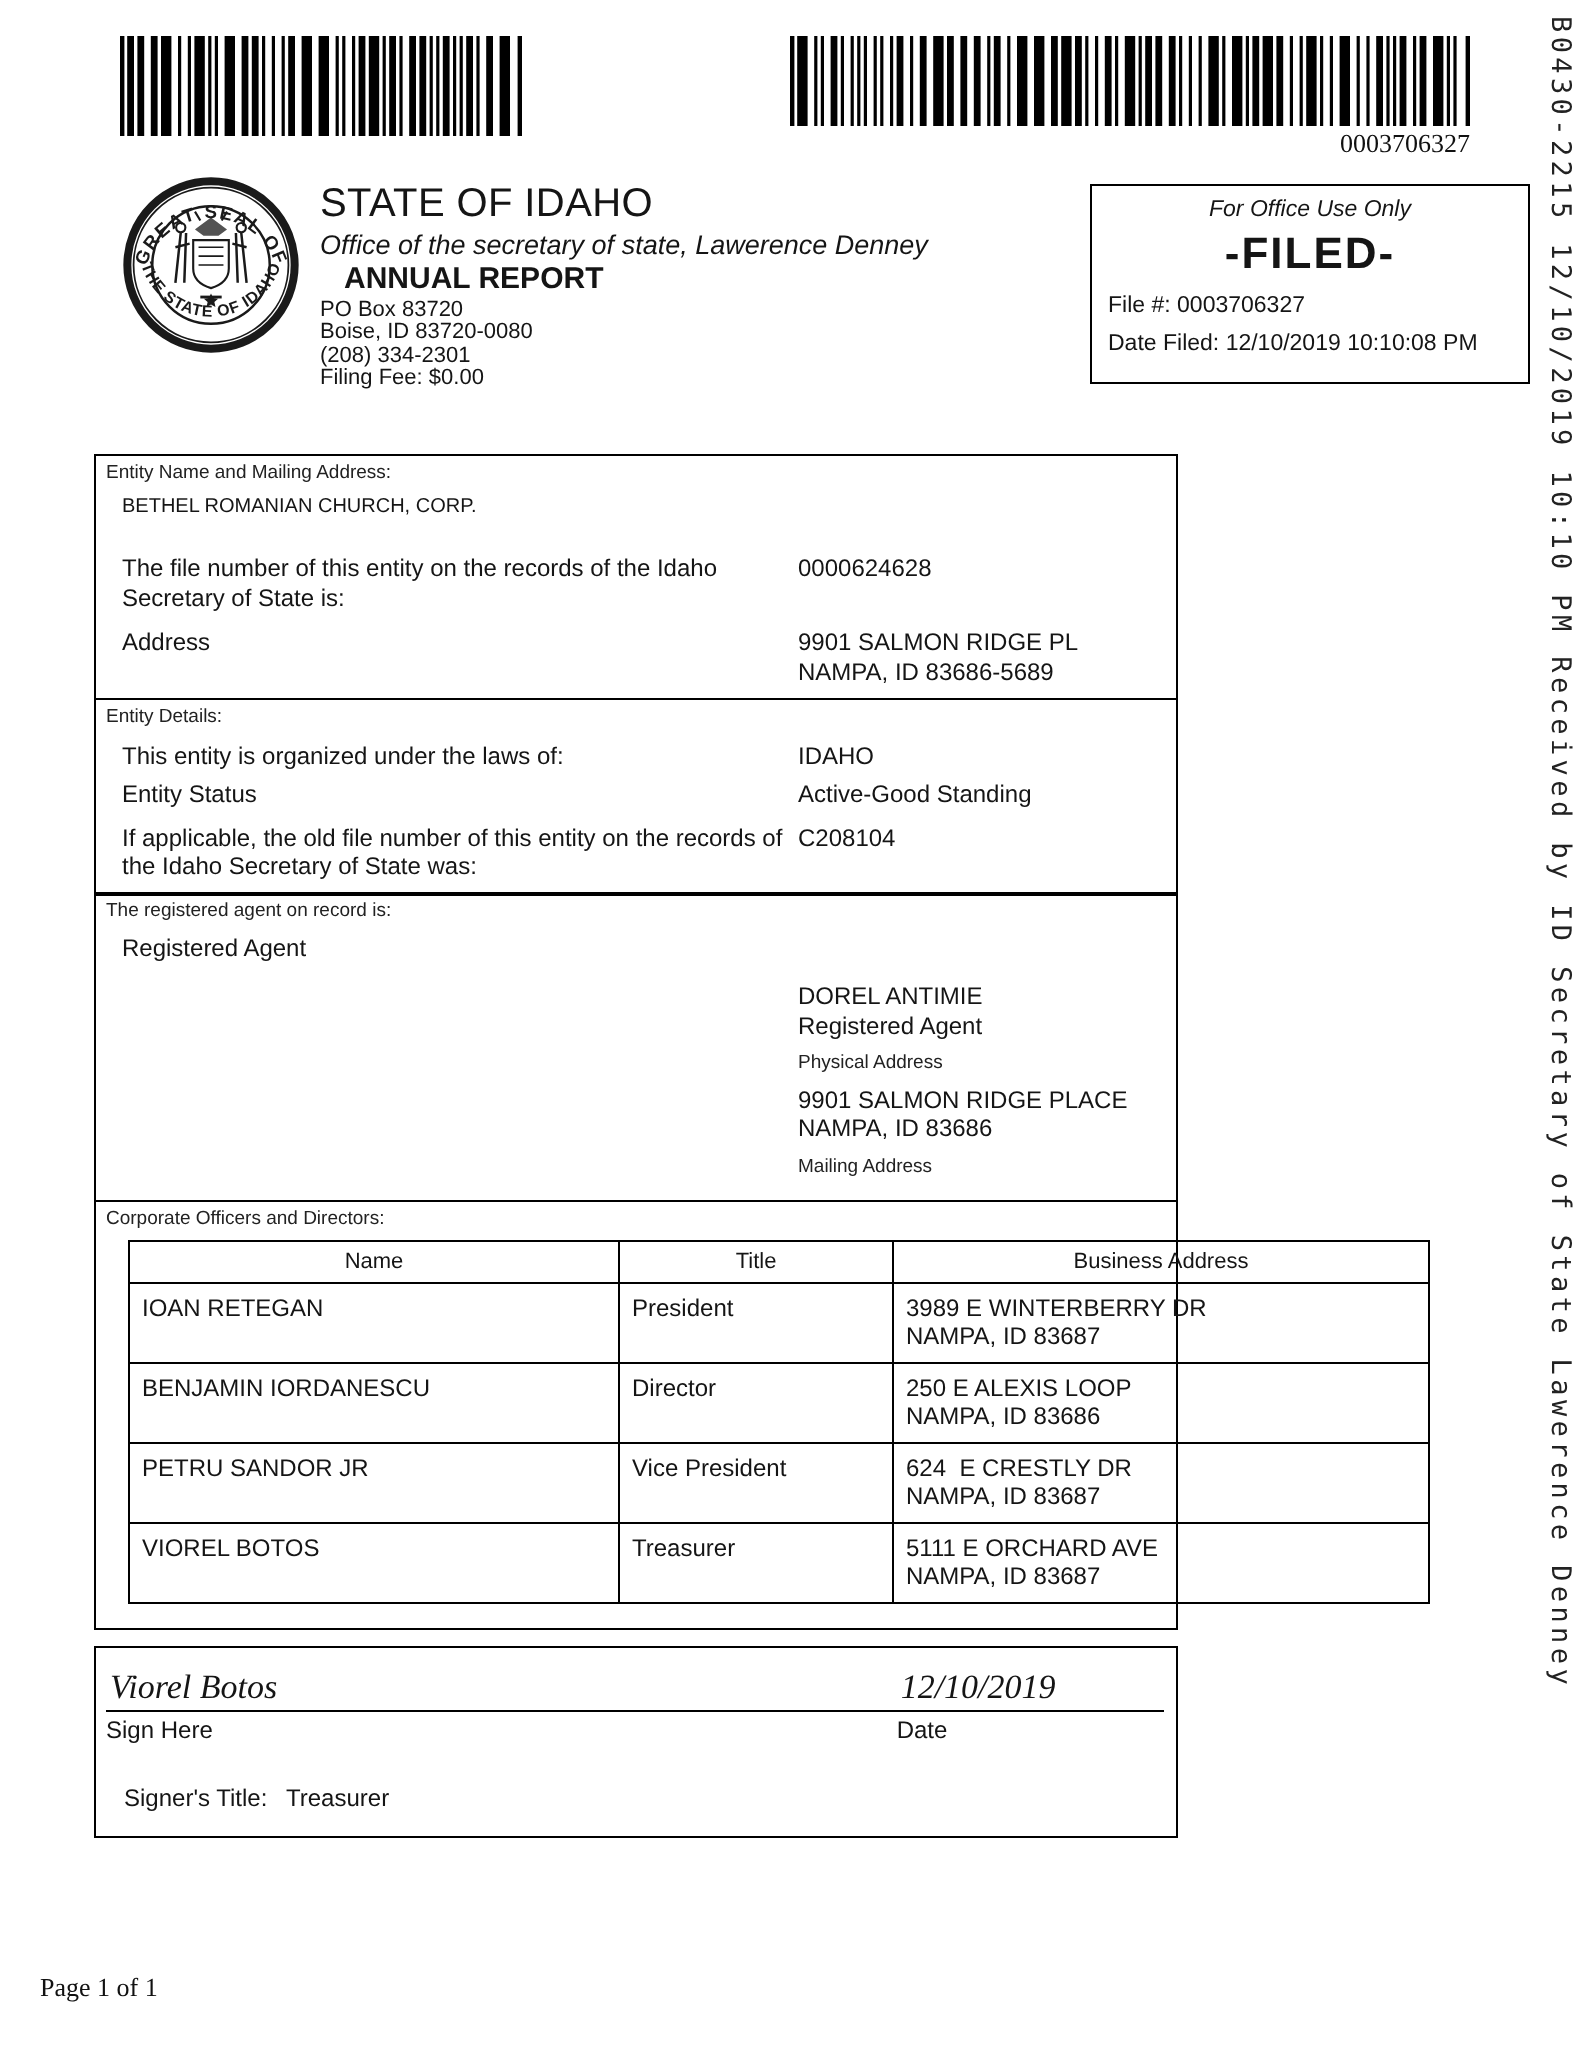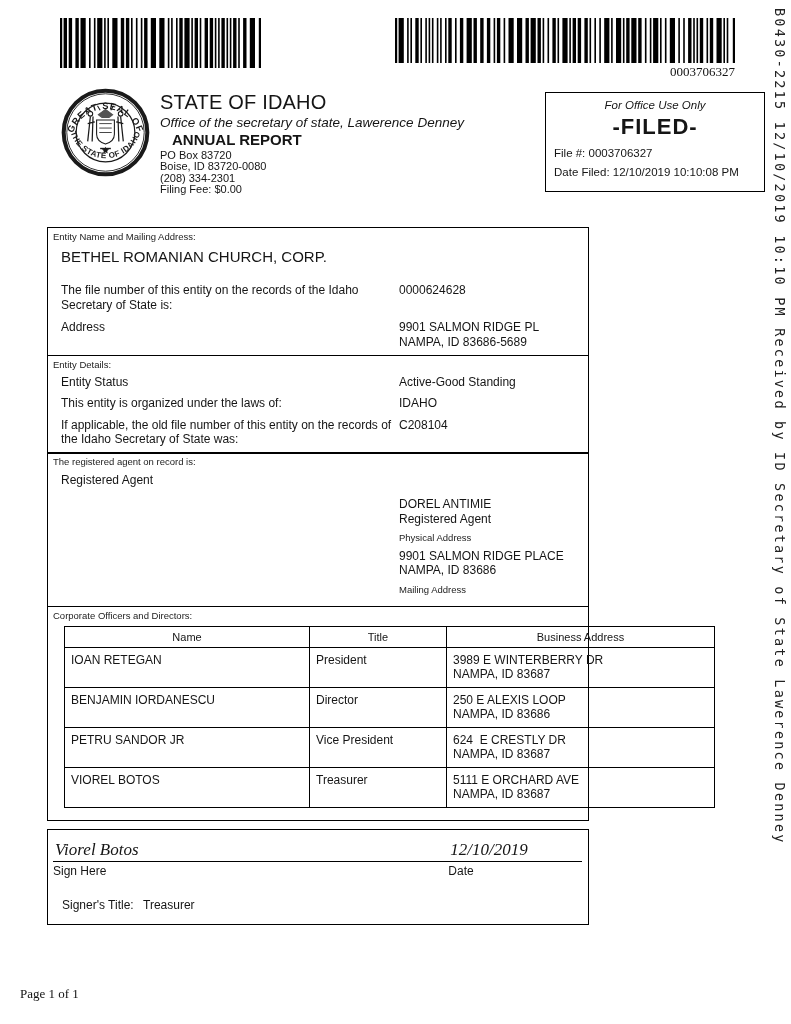--- a/index.html
+++ b/index.html
@@ -34,21 +34,21 @@
     border:1.5px solid #000; padding:6px 8px 0 8px;
   }
   .office-box-title { text-align:center; font-style:italic; font-size:11.5px; }
   .office-box-status { text-align:center; font-weight:bold; font-size:22px; letter-spacing:1px; margin-top:3px; }
   .office-box-line { font-size:11.5px; margin-top:7px; }
   
   .doc-body { position:absolute; left:47px; top:227px; width:542px; }
   .box { border:1.5px solid #000; margin-top:-1.5px; padding:3px 8px 6px 5px; }
   .box:first-child { margin-top:0; }
   .section-label { font-size:9.5px; color:#222; }
-  .entity-name { font-size:15px; margin:6px 0 18px 8px; }
+  .entity-name { font-size:10px; margin:6px 0 18px 8px; }
   .field-row { display:flex; margin:8px 0 0 8px; }
   .field-label { width:338px; font-size:12px; line-height:14.5px; }
   .field-value { font-size:12px; line-height:14.5px; }
   .field-row .field-value { flex:1; }
   .addr-multiline { white-space:pre-wrap; }
   .sub-label { font-size:9.5px; color:#222; margin:5px 0 3px 0; }
   
   .agent-grid { display:flex; margin:6px 0 0 8px; }
   .agent-left { width:338px; font-size:12px; }
   .agent-right { flex:1; font-size:12px; line-height:14.5px;margin-top:24px; }
@@ -261,27 +261,27 @@
       </div>
       <div class="field-row">
         <div class="field-label">Address</div>
         <div class="field-value addr-multiline">9901 SALMON RIDGE PL
 NAMPA, ID 83686-5689</div>
       </div>
     </div>
 
     <div class="box" style="min-height:80px;">
       <div class="section-label">Entity Details:</div>
+      <div class="field-row" style="margin-top:7px;">
+        <div class="field-label">This entity is organized under the laws of:</div>
+        <div class="field-value">IDAHO</div>
+      </div>
       <div class="field-row" style="margin-top:5px;">
         <div class="field-label">Entity Status</div>
         <div class="field-value">Active-Good Standing</div>
-      </div>
-      <div class="field-row" style="margin-top:7px;">
-        <div class="field-label">This entity is organized under the laws of:</div>
-        <div class="field-value">IDAHO</div>
       </div>
       <div class="field-row" style="margin-top:7px;">
         <div class="field-label">If applicable, the old file number of this entity on the records of the Idaho Secretary of State was:</div>
         <div class="field-value">C208104</div>
       </div>
     </div>
 
     <div class="box" style="min-height:114px;">
       <div class="section-label">The registered agent on record is:</div>
       <div class="agent-grid">

